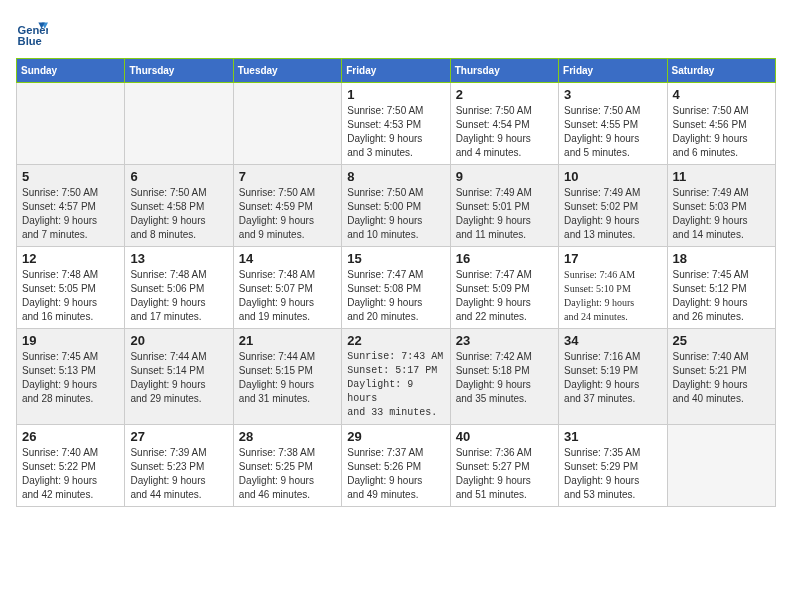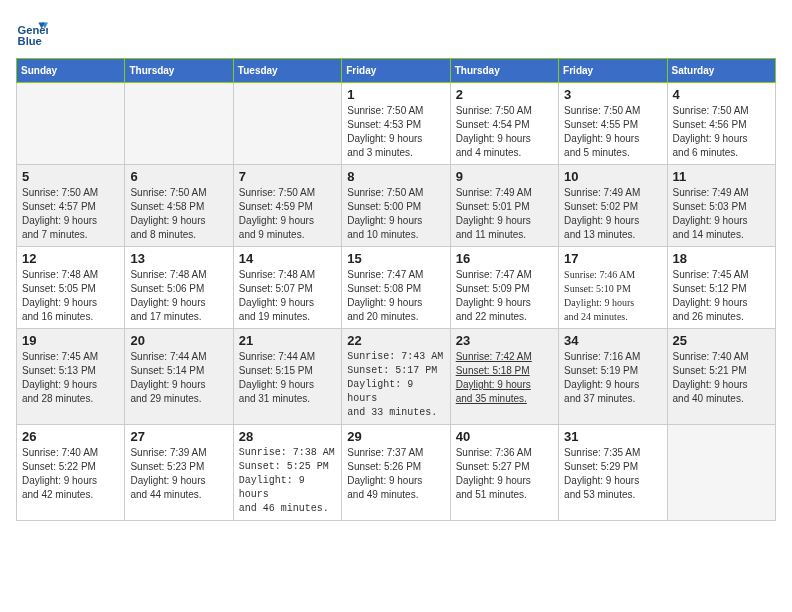--- a/index.html
+++ b/index.html
@@ -282,21 +282,21 @@
         </td>
         <td>
           <div class="day-number">22</div>
           <div class="cell-info" style="white-space: pre-line; font-family: Liberation Mono, monospace;">Sunrise: 7:43 AM
 Sunset: 5:17 PM
 Daylight: 9 hours
 and 33 minutes.</div>
         </td>
         <td>
           <div class="day-number">23</div>
-          <div class="cell-info" style="white-space: pre-line; text-decoration: underline;">Sunrise: 7:42 AM
+          <div class="cell-info" style="white-space: pre-line;">Sunrise: 7:42 AM
 Sunset: 5:18 PM
 Daylight: 9 hours
 and 35 minutes.</div>
         </td>
         <td>
           <div class="day-number">34</div>
           <div class="cell-info" style="white-space: pre-line;">Sunrise: 7:16 AM
 Sunset: 5:19 PM
 Daylight: 9 hours
 and 37 minutes.</div>
@@ -319,21 +319,21 @@
         </td>
         <td>
           <div class="day-number">27</div>
           <div class="cell-info" style="white-space: pre-line;">Sunrise: 7:39 AM
 Sunset: 5:23 PM
 Daylight: 9 hours
 and 44 minutes.</div>
         </td>
         <td>
           <div class="day-number">28</div>
-          <div class="cell-info" style="white-space: pre-line; font-family: Liberation Mono, monospace;">Sunrise: 7:38 AM
+          <div class="cell-info" style="white-space: pre-line;">Sunrise: 7:38 AM
 Sunset: 5:25 PM
 Daylight: 9 hours
 and 46 minutes.</div>
         </td>
         <td>
           <div class="day-number">29</div>
           <div class="cell-info" style="white-space: pre-line;">Sunrise: 7:37 AM
 Sunset: 5:26 PM
 Daylight: 9 hours
 and 49 minutes.</div>

